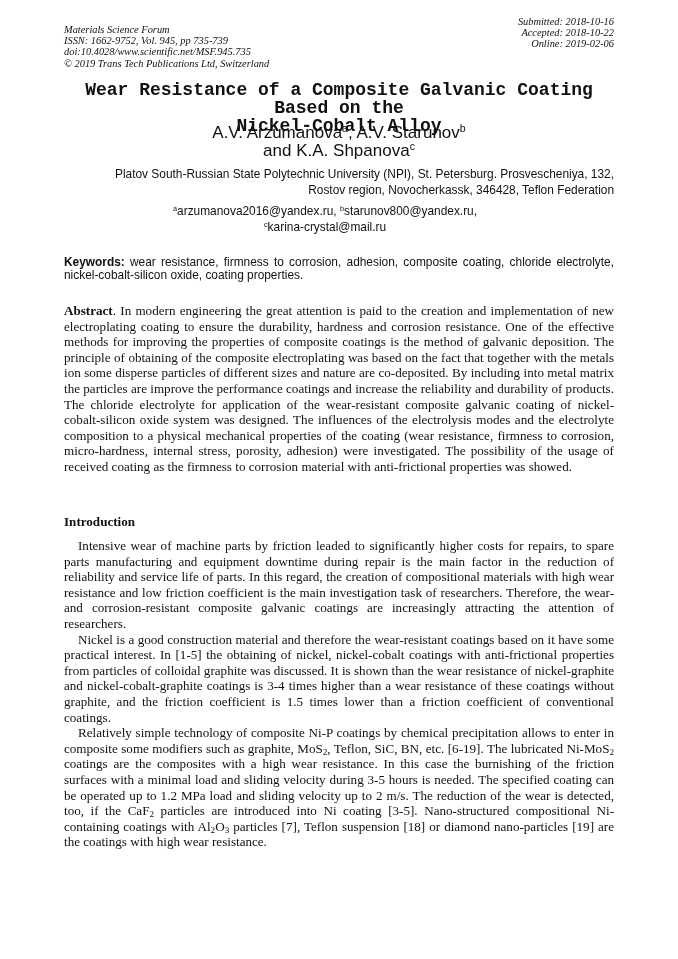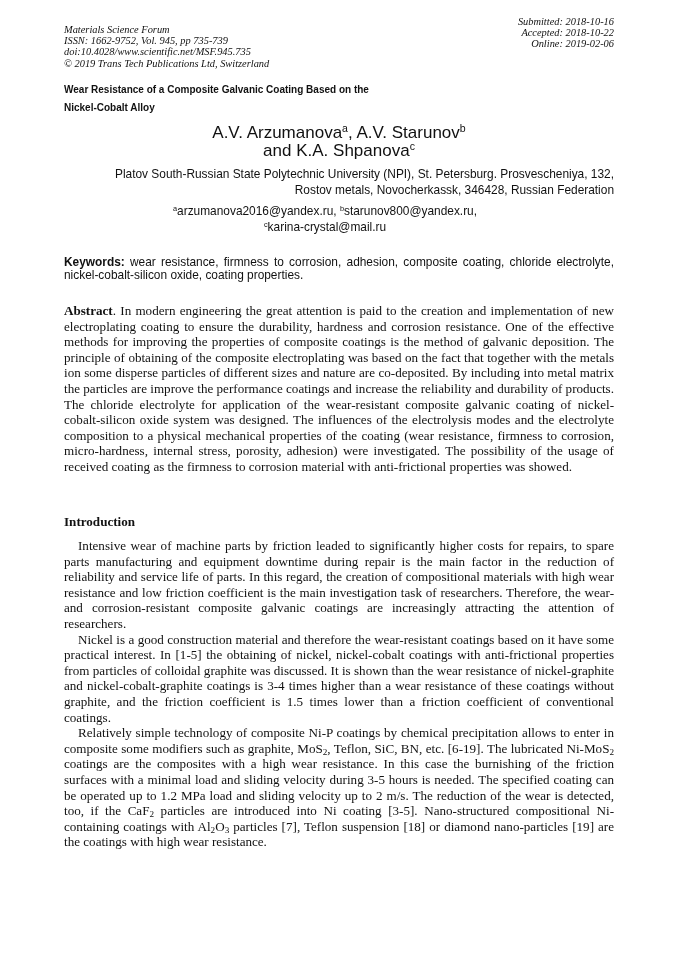--- a/index.html
+++ b/index.html
@@ -3,21 +3,21 @@
 <meta charset="utf-8">
 <style>
   html, body { margin: 0; padding: 0; background: #ffffff; }
   body { width: 678px; height: 959px; position: relative; overflow: hidden; color: #111; }
   .page { position: absolute; left: 0; top: 0; width: 678px; height: 959px; background: #fff; }
 
   .hdr-left { position: absolute; left: 64px; top: 16px; font-family: "Liberation Serif", serif; font-style: italic; font-size: 10.4px; line-height: 11.2px; margin-top: 8px; }
   .hdr-right { position: absolute; right: 64px; top: 16px; font-family: "Liberation Serif", serif; font-style: italic; font-size: 10.4px; line-height: 11.2px; text-align: right; }
   .hdr-line { display: block; white-space: nowrap; }
 
-  .title { position: absolute; left: 64px; width: 550px; top: 81px; font-family: Liberation Sans, sans-serif; font-weight: bold; font-size: 10px; line-height: 18px; }
+  .title { position: absolute; left: 64px; width: 550px; top: 81px; text-align: center; font-family: Liberation Mono, monospace; font-weight: bold; font-size: 18px; line-height: 18px; }
   .authors { position: absolute; left: 64px; width: 550px; top: 124px; text-align: center; font-family: "Liberation Sans", sans-serif; font-size: 17px; line-height: 18px; }
   .affil { position: absolute; left: 64px; width: 550px; top: 167px; text-align: right; font-family: "Liberation Sans", sans-serif; font-size: 11.9px; line-height: 15.5px; }
   .emails { position: absolute; left: 50px; width: 550px; top: 204px; text-align: center; font-family: "Liberation Sans", sans-serif; font-size: 11.9px; line-height: 15.5px; }
   sup { font-size: 0.62em; vertical-align: 0.55em; line-height: 0; }
   sub { font-size: 0.7em; vertical-align: -0.25em; line-height: 0; }
 
   .keywords { position: absolute; left: 64px; width: 550px; top: 256px; font-family: "Liberation Sans", sans-serif; font-size: 11.9px; line-height: 13px; text-align: justify; }
   .kw-label { font-weight: bold; }
 
   .body-text { font-family: "Liberation Serif", serif; font-size: 13.1px; line-height: 15.6px; text-align: justify; }
@@ -51,21 +51,21 @@
     <span>Nickel-Cobalt Alloy</span>
   </div>
 
   <div class="authors">
     <span>A.V. Arzumanova</span><sup>a</sup><span>, </span><span>A.V. Starunov</span><sup>b</sup><br>
     <span>and </span><span>K.A. Shpanova</span><sup>c</sup>
   </div>
 
   <div class="affil">
     <span>Platov South-Russian State Polytechnic University (NPI), St. Petersburg. Prosvescheniya, 132,</span><br>
-    <span>Rostov metals, Novocherkassk, 346428, Russian Federation</span>
+    <span>Rostov region, Novocherkassk, 346428, Teflon Federation</span>
   </div>
 
   <div class="emails">
     <sup>a</sup><span>arzumanova2016@yandex.ru, </span><sup>b</sup><span>starunov800@yandex.ru,</span><br>
     <sup>c</sup><span>karina-crystal@mail.ru</span>
   </div>
 
   <div class="keywords">
     <span class="kw-label">Keywords:</span><span> wear resistance, firmness to corrosion, adhesion, composite coating, chloride electrolyte, nickel-cobalt-silicon oxide, coating properties.</span>
   </div>

